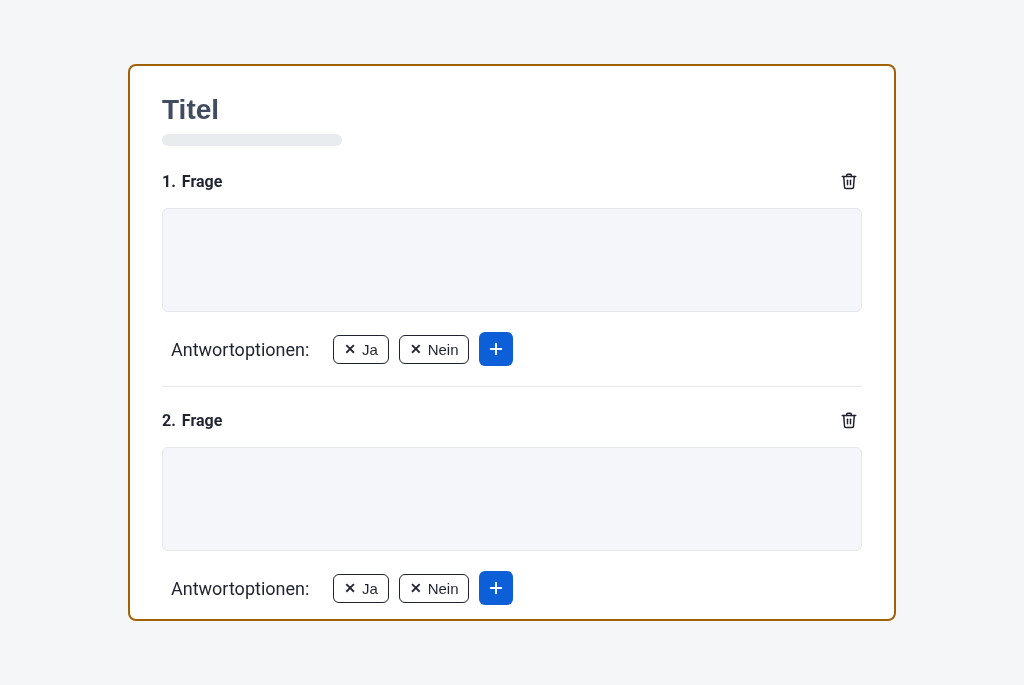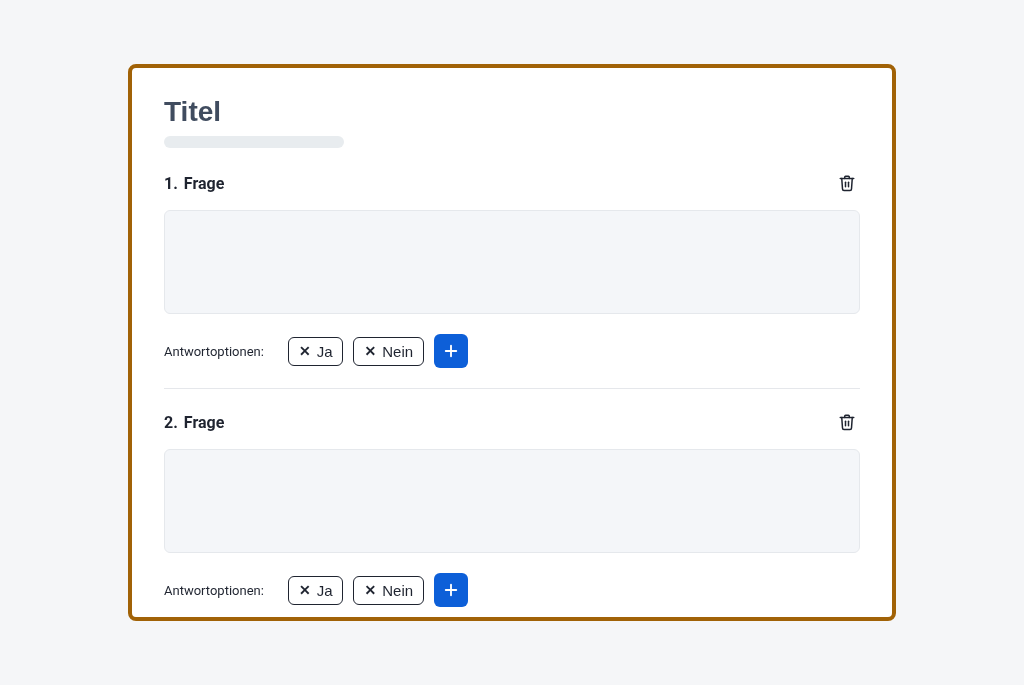--- a/index.html
+++ b/index.html
@@ -9,21 +9,21 @@
     }
     body {
       font-family: -apple-system, BlinkMacSystemFont, "Segoe UI", Roboto, Helvetica, Arial, sans-serif;
       background: #f5f6f8;
       width: 1024px;
       height: 685px;
       padding: 64px 128px;
     }
     .card {
       background: #fff;
-      border: 4px solid #a16207;
+      border: 2px solid #a16207;
       border-radius: 8px;
       padding: 28px 32px;
       width: 100%;
       height: 100%;
       overflow: hidden;
     }
     .title-input {
       font-size: 28px;
       font-weight: 800;
       color: #404c5f;
@@ -87,23 +87,24 @@
       font-size: 14px;
       color: #1f2430;
       margin-bottom: 16px;
     }
     .options-row {
       display: flex;
       align-items: center;
       gap: 10px;
     }
     .options-label {
-      font-size: 13px;
+      font-size: 18px;
       color: #1f2430;
       margin-right: 14px;
+      margin-left: 9px;
     }
     .chip {
       display: inline-flex;
       align-items: center;
       gap: 6px;
       border: 1px solid #1f2430;
       border-radius: 6px;
       padding: 5px 10px;
       background: #fff;
       cursor: pointer;

